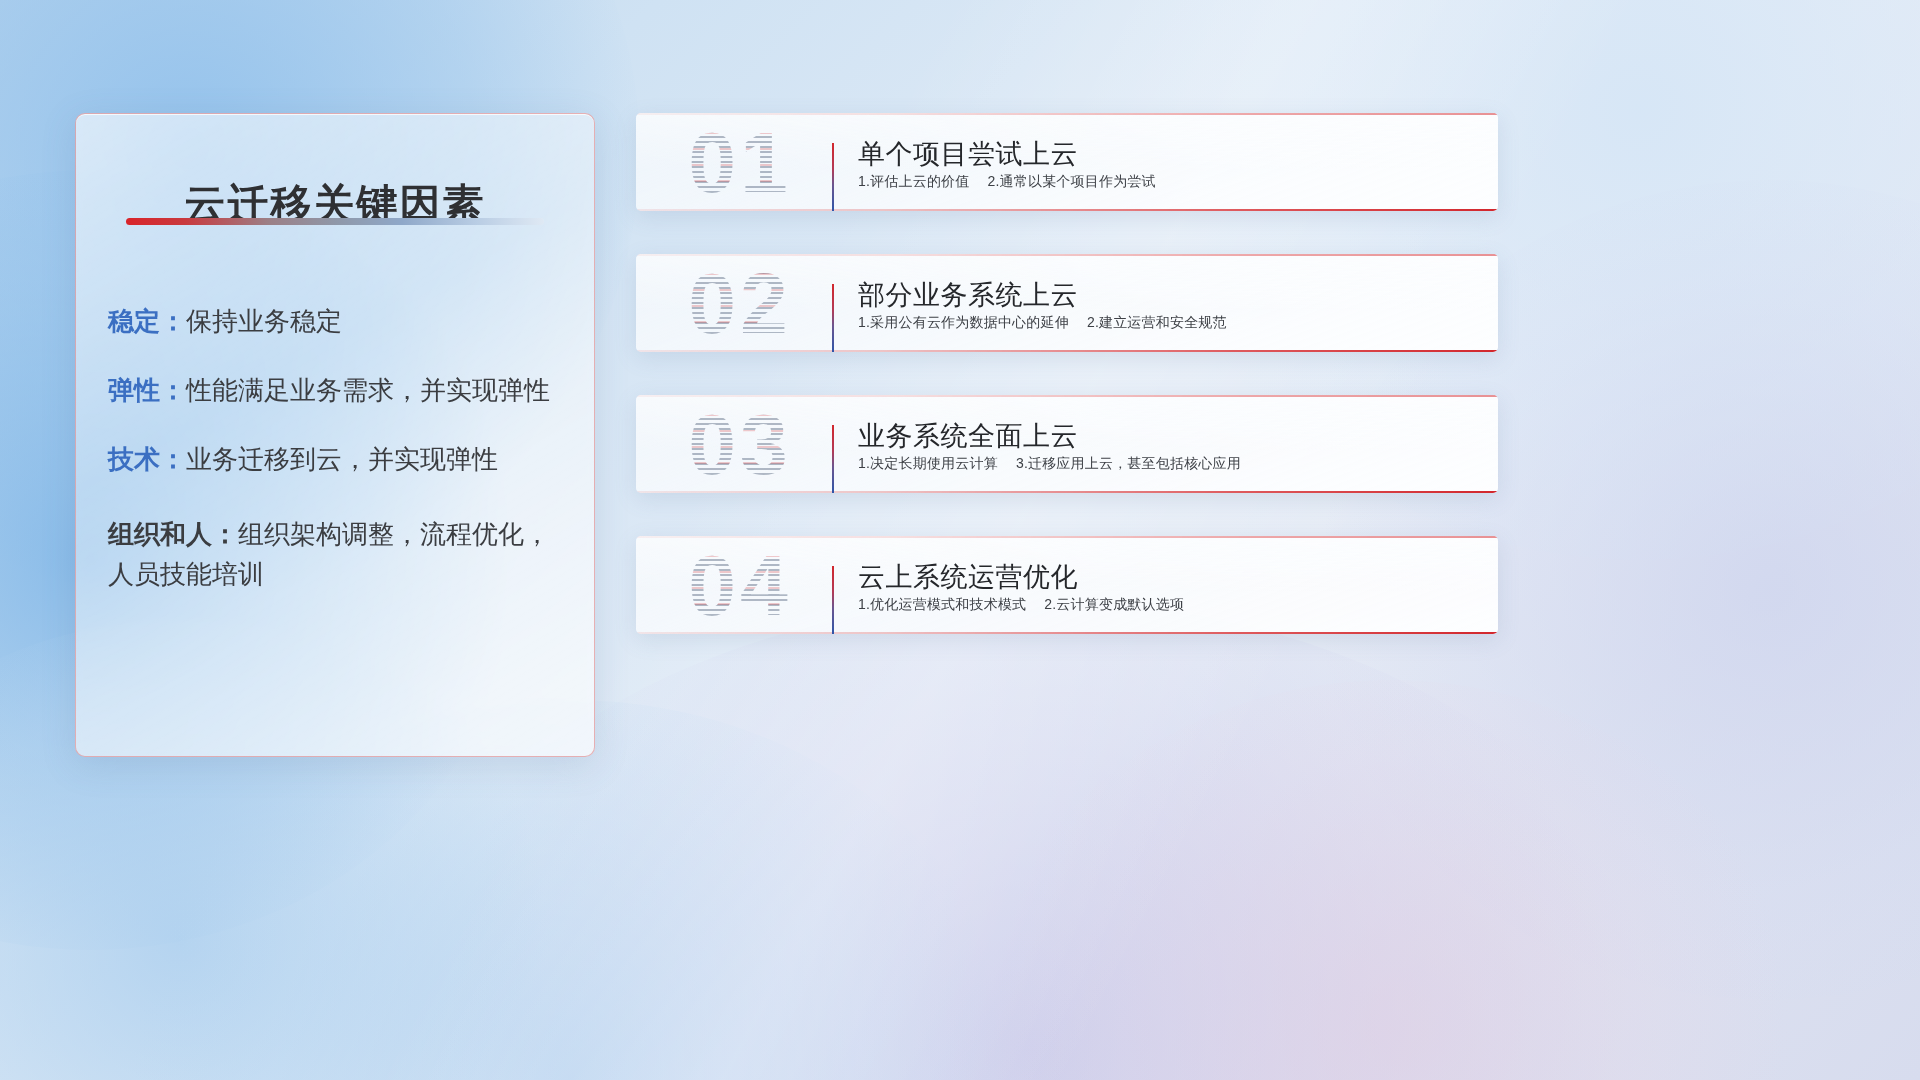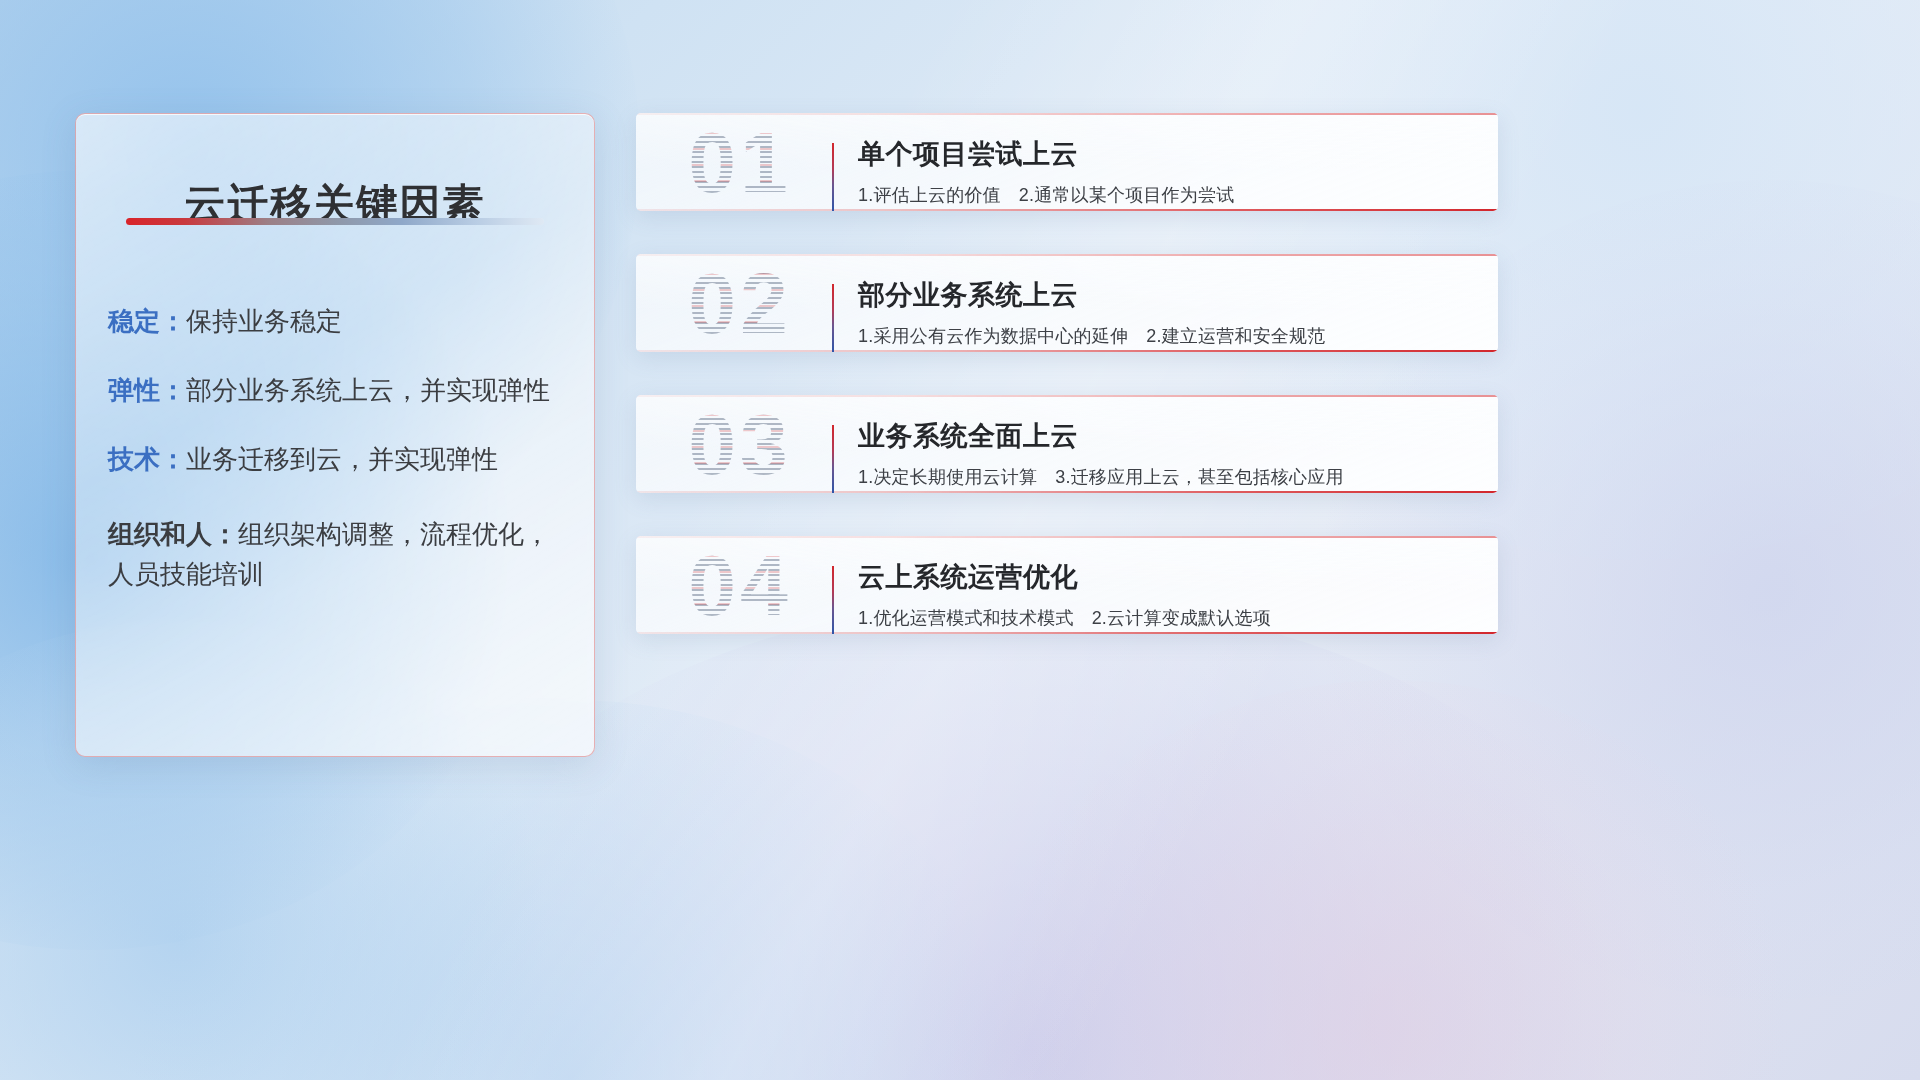--- a/index.html
+++ b/index.html
@@ -96,22 +96,22 @@
         180deg,
         rgba(214,60,62,.85) 0px, rgba(214,60,62,.85) 2px,
         rgba(255,255,255,0) 2px, rgba(255,255,255,0) 16px);
     opacity:.30;pointer-events:none;
   }
   .divider{
     position:absolute;left:196px;top:30px;width:2px;height:68px;
     background:linear-gradient(180deg,#d2272d 0%,#b33a55 38%,#6a5690 62%,#2f55a8 100%);
   }
   .card-body{position:absolute;left:222px;right:26px;top:26px;}
-  .card-title{font-size:27px;font-weight:bold;color:#25272b;line-height:1.15;letter-spacing:.5px;}
-  .card-sub{margin-top:14px;font-size:18px;color:#3d4046;line-height:1.3;letter-spacing:.2px;}
+  .card-title{font-size:27px;font-weight:normal;color:#25272b;line-height:1.15;letter-spacing:.5px;}
+  .card-sub{margin-top:2px;font-size:14px;color:#3d4046;line-height:1.3;letter-spacing:.2px;}
   .sub-gap{display:inline-block;width:18px;}
 </style>
 </head>
 <body>
 
 <div id="bg">
   <div class="bgl b-base"></div>
   <div class="bgl b-tl"></div>
   <div class="bgl b-lmid"></div>
   <div class="bgl b-lbot"></div>
@@ -121,21 +121,21 @@
   <div class="bgl b-bot2"></div>
   <div class="bgl b-warm"></div>
   <div class="bgl b-sheen"></div>
 </div>
 
 <section id="left-panel">
   <h1 id="panel-title">云迁移关键因素</h1>
   <div id="title-rule"></div>
   <div id="factor-list">
       <div class="factor"><span class="f-label blue">稳定：</span><span class="f-text">保持业务稳定</span></div>
-      <div class="factor"><span class="f-label blue">弹性：</span><span class="f-text">部分业务系统上云，并实现弹性</span></div>
+      <div class="factor"><span class="f-label blue">弹性：</span><span class="f-text">性能满足业务需求，并实现弹性</span></div>
       <div class="factor"><span class="f-label blue">技术：</span><span class="f-text">业务迁移到云，并实现弹性</span></div>
       <div class="factor wrap"><span class="f-label dark">组织和人：</span><span class="f-text">组织架构调整，流程优化，人员技能培训</span></div>
     </div>
 </section>
 
 <section id="cards">
     <article class="card">
       <div class="card-edge-top"></div>
       <div class="card-edge-bot"></div>
       <div class="card-gloss"></div>

